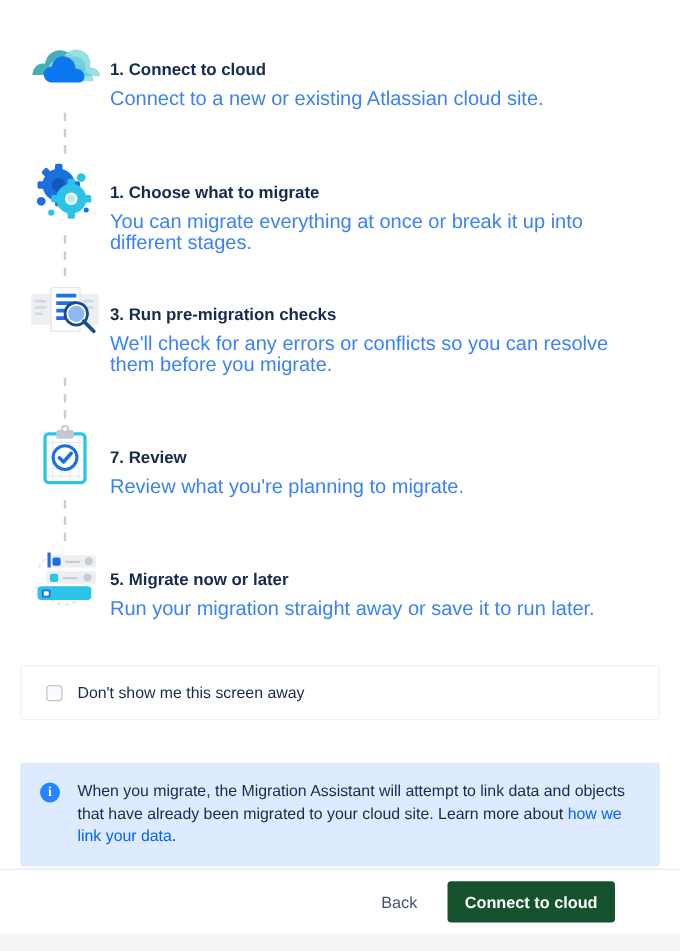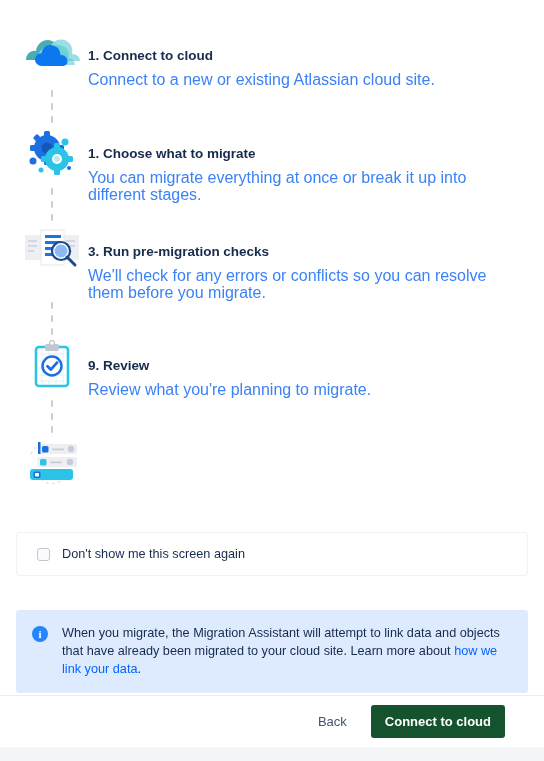--- a/index.html
+++ b/index.html
@@ -167,21 +167,21 @@
   }
   .footer {
     position: absolute;
     left: 0; right: 0;
     top: 696px;
     height: 51px;
     background: #ffffff;
     display: flex;
     align-items: center;
     justify-content: flex-end;
-    padding-right: 39px;
+    padding-right: 52px;
   }
   .btn-back {
     font-size: 13px;
     color: #42526E;
     background: transparent;
     border: none;
     padding: 7px 10px;
     margin-right: 14px;
     cursor: pointer;
     font-family: "Liberation Sans", sans-serif;
@@ -330,21 +330,21 @@
             <line x1="9" y1="35" x2="37" y2="35"></line>
             <line x1="9" y1="41" x2="37" y2="41"></line>
           </g>
           <rect x="16" y="4" width="14" height="7" rx="2" fill="#C1C7D0"></rect>
           <circle cx="23" cy="3" r="2.4" fill="#FFFFFF" stroke="#C1C7D0" stroke-width="1.4"></circle>
           <circle cx="23" cy="26" r="9.5" fill="#FFFFFF" stroke="#1B6FE0" stroke-width="2.4"></circle>
           <path d="M18.5 26.2 L21.8 29.6 L28 22.6" fill="none" stroke="#1B6FE0" stroke-width="2.8" stroke-linecap="round" stroke-linejoin="round"></path>
         </svg>
       </div>
       <div class="step-body">
-        <p class="step-title">9. Review</p>
+        <p class="step-title">7. Review</p>
         <p class="step-desc">Review what you're planning to migrate.</p>
       </div>
     </div>
 
     <div class="connector-row gap4">
       <div class="connector">
         <span class="dash"></span>
         <span class="dash"></span>
         <span class="dash"></span>
       </div>
@@ -364,27 +364,31 @@
           <rect x="18" y="19" width="40" height="10" rx="2.5" fill="#EDEFF3"></rect>
           <rect x="21" y="21" width="6.5" height="6.5" rx="1.5" fill="#2BC4E8"></rect>
           <rect x="31" y="23.5" width="12" height="1.8" rx="0.9" fill="#C7CCD6"></rect>
           <circle cx="51" cy="24" r="3.2" fill="#C7CCD6"></circle>
           <rect x="11" y="31" width="43" height="11" rx="3" fill="#2BC4E8"></rect>
           <rect x="14.5" y="33.5" width="7" height="6.5" rx="1.5" fill="#1B6FE0"></rect>
           <rect x="16" y="35" width="4" height="3.5" rx="0.6" fill="#FFFFFF"></rect>
           <rect x="19" y="4" width="2.5" height="12" fill="#1B6FE0"></rect>
         </svg>
       </div>
+      <div class="step-body">
+        <p class="step-title">5. Migrate now or later</p>
+        <p class="step-desc">Run your migration straight away or save it to run later.</p>
+      </div>
     </div>
 
   </div>
 
   <div class="checkbox-panel">
     <span class="cb-box"></span>
-    <span class="cb-label">Don't show me this screen again</span>
+    <span class="cb-label">Don't show me this screen away</span>
   </div>
 
   <div class="info-banner">
     <span class="info-icon">i</span>
     <div class="info-text"><span>When you migrate, the Migration Assistant will attempt to link data and objects that have already been migrated to your cloud site. Learn more about </span><a class="info-link" href="#">how we link your data</a><span>.</span></div>
   </div>
 
   <div class="footer-rule"></div>
   <div class="footer">
     <button class="btn-back">Back</button>

